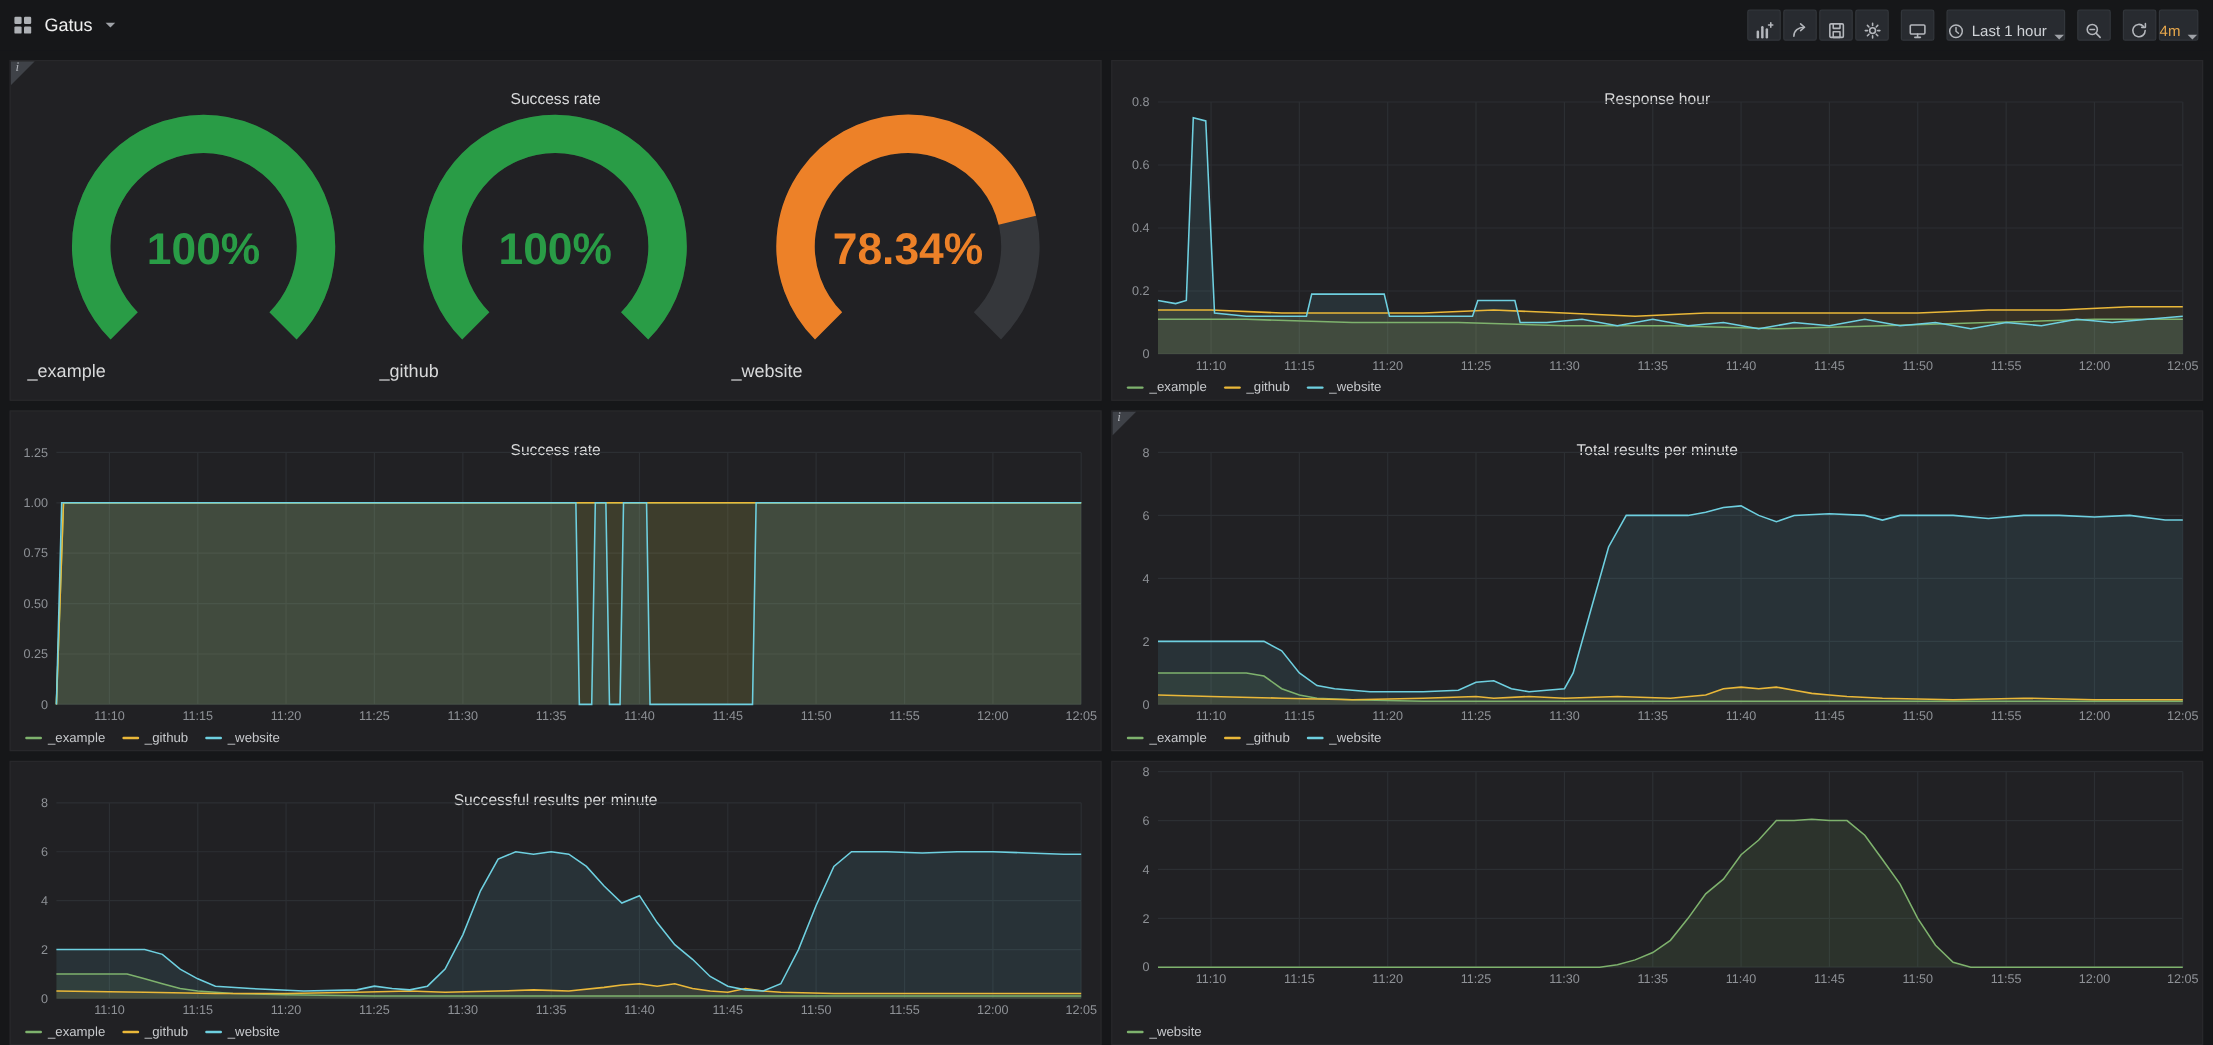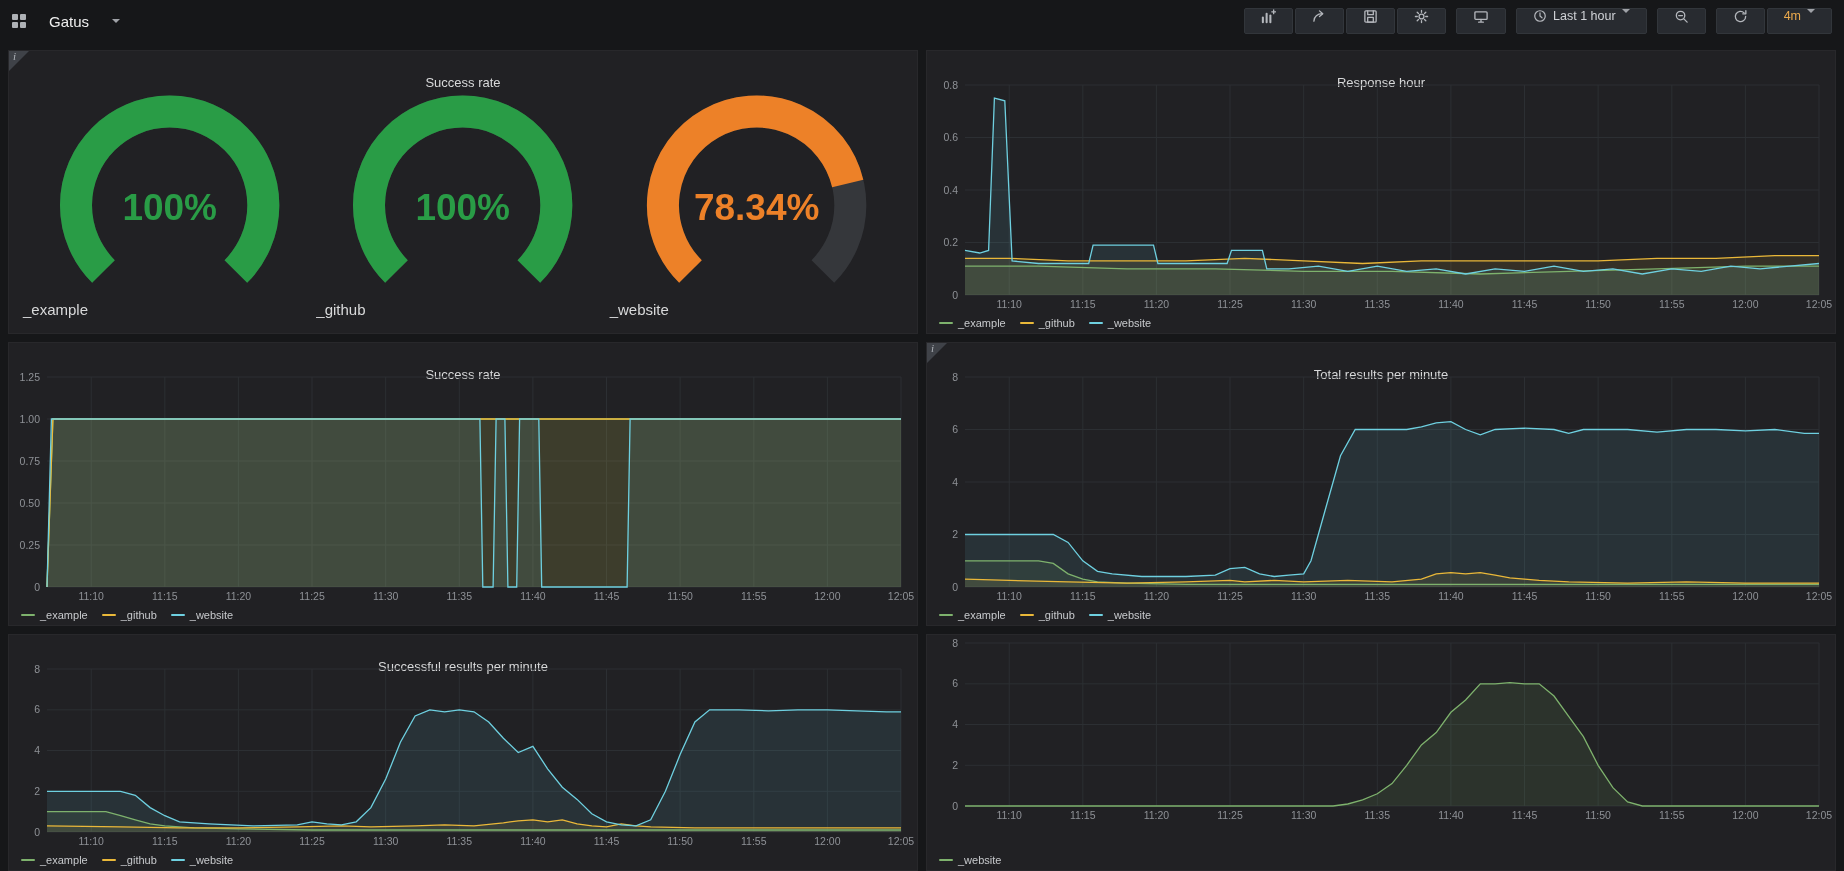--- a/index.html
+++ b/index.html
@@ -4,30 +4,30 @@
 <style>
   * { box-sizing: border-box; }
   html,body { margin:0; padding:0; }
   body {
     width:1844px; height:871px; overflow:hidden;
     background:#161719; color:#d8d9da;
     font-family:"Liberation Sans", sans-serif;
   }
   
   .navbar { height:42px; display:flex; align-items:center; justify-content:space-between; padding:0 12px; background:#161719; }
-  .nav-left { display:flex; align-items:center; gap:23px; cursor:pointer;justify-content:center; }
+  .nav-left { display:flex; align-items:center; gap:11px; cursor:pointer;justify-content:center; }
   .apps-grid { display:grid; grid-template-columns:6px 6px; grid-template-rows:6px 6px; gap:2px; }
   .apps-grid span { background:#aeb1b5; border-radius:1px; }
   .dash-title { font-size:15px; color:#eeeeee; }
   .caret { width:0; height:0; border-left:4px solid transparent; border-right:4px solid transparent; border-top:4px solid #9fa2a7; display:inline-block; }
   .nav-right { display:flex; align-items:center; gap:10px; }
   .btn-group { display:flex; gap:2px; }
   .nav-btn {
-    height:26px; min-width:28px; padding:0 16px;
-    display:flex; align-items:flex-start; justify-content:center; gap:6px;
+    height:26px; min-width:28px; padding:0 0;
+    display:flex; align-items:flex-end; justify-content:center; gap:6px;
     background:#282b30; border:1px solid #32363b; border-radius:2px;
     color:#d0d3d7; font-size:12.5px; cursor:pointer; white-space:nowrap;
   }
   svg.icon { stroke:#b4b7bc; fill:none; stroke-width:1.4; stroke-linecap:round; stroke-linejoin:round; display:block; }
   
   .dash { display:grid; grid-template-columns:1fr 1fr; grid-template-rows:284px 284px 237px; gap:8px; padding:8px 8px 0 8px; }
   .panel { background:#212124; border:1px solid #28282b; position:relative; display:flex; flex-direction:column; overflow:hidden; }
   .panel-header { height:26px; flex:0 0 26px; display:flex; align-items:center; justify-content:center; cursor:pointer; }
   .panel-title { font-size:13px; font-weight:500; color:#d8d9da;margin-top:36px; }
   .corner-info { position:absolute; top:0; left:0; width:0; height:0; border-top:20px solid #3f4248; border-right:20px solid transparent; }

